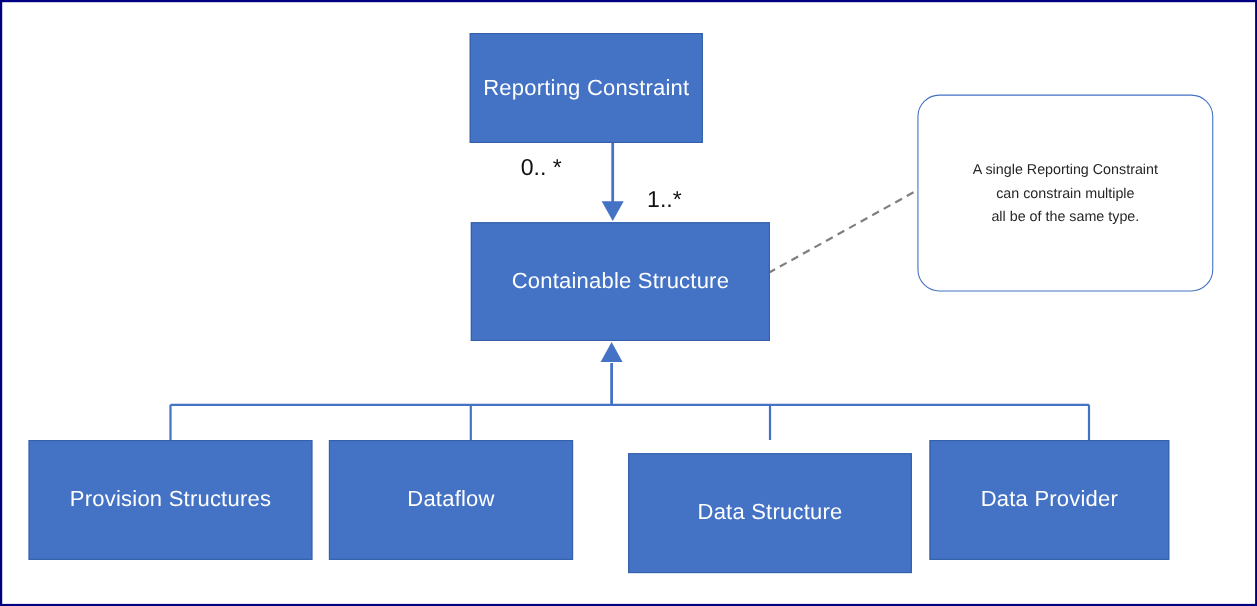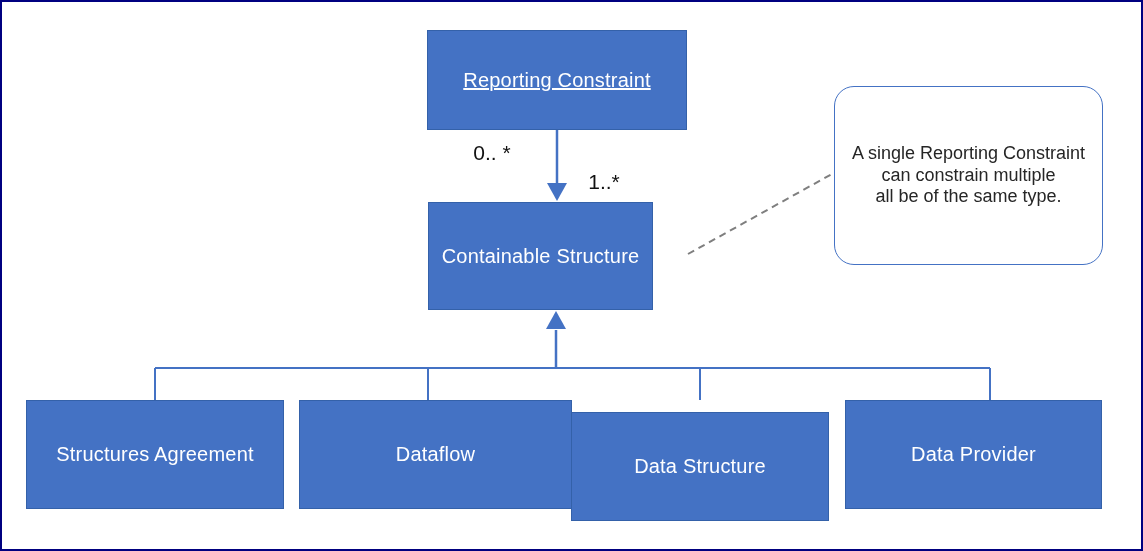--- a/index.html
+++ b/index.html
@@ -25,26 +25,26 @@
     border: 1.5px solid #3461A9;
     box-sizing: border-box;
     color: #ffffff;
     display: flex;
     align-items: center;
     justify-content: center;
     text-align: center;
     font-size: 20px;
     letter-spacing: 0.2px;
   }
-  .node-reporting    { left: 425px; top: 28px;  width: 260px; height: 100px; text-decoration: underline; }
-  .node-containable  { left: 426px; top: 200px; width: 225px; height: 108px; }
+  .node-reporting    { left: 425px; top: 28px;  width: 212px; height: 100px; }
+  .node-containable  { left: 426px; top: 200px; width: 272px; height: 108px; }
   .node-pa           { left: 24px;  top: 398px; width: 258px; height: 109px; }
-  .node-df           { left: 297px; top: 398px; width: 273px; height: 109px; }
+  .node-df           { left: 297px; top: 398px; width: 222px; height: 109px; }
   .node-ds           { left: 569px; top: 398px; width: 258px; height: 109px; margin-top: 12px; }
-  .node-dp           { left: 843px; top: 398px; width: 257px; height: 109px; }
+  .node-dp           { left: 843px; top: 398px; width: 218px; height: 109px; }
   .mult {
     position: absolute;
     color: #111111;
     font-size: 21px;
     white-space: pre;
     text-align: center;
   }
   .mult-src { left: 455px; top: 139px; width: 70px; }
   .mult-tgt { left: 570px; top: 168px; width: 64px; }
   .note {
@@ -54,21 +54,21 @@
     box-sizing: border-box;
     background: #ffffff;
     border: 1.5px solid #4472C4;
     border-radius: 20px;
     display: flex;
     flex-direction: column;
     align-items: center;
     justify-content: center;
     text-align: center;
     color: #262626;
-    font-size: 18px;
+    font-size: 13px;
     line-height: 21.5px;
     padding: 4px 8px;
   }
   .note-line { display: block; }
 </style>
 </head>
 <body>
 
 <div class="canvas">
 
@@ -91,21 +91,21 @@
 
   <div class="node node-reporting">
     <span>Reporting Constraint</span>
   </div>
 
   <div class="node node-containable">
     <span>Containable Structure</span>
   </div>
 
   <div class="node node-pa">
-    <span>Structures Agreement</span>
+    <span>Provision Structures</span>
   </div>
 
   <div class="node node-df">
     <span>Dataflow</span>
   </div>
 
   <div class="node node-ds">
     <span>Data Structure</span>
   </div>
 

